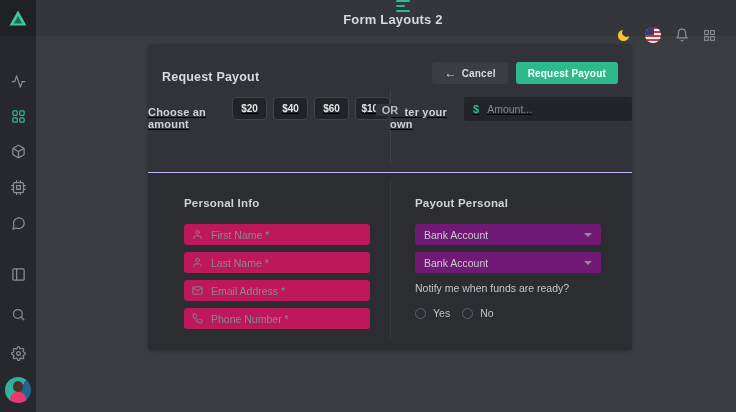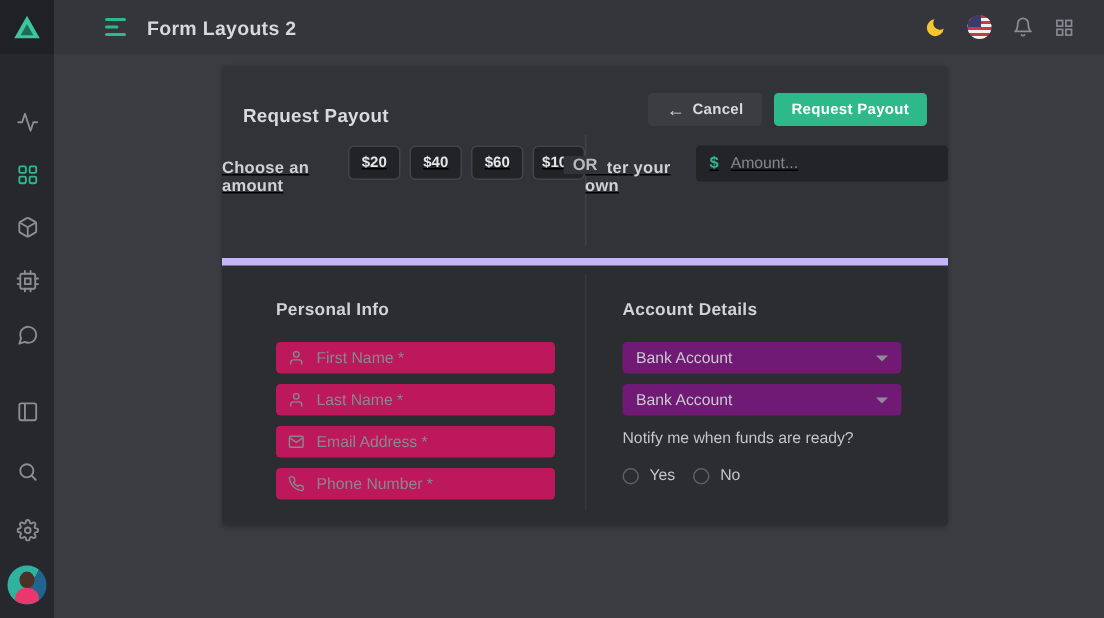--- a/index.html
+++ b/index.html
@@ -24,21 +24,21 @@
 
   .avatar { position:absolute; left:5px; top:341px; width:26px; height:26px;
     border-radius:50%; overflow:hidden; background:linear-gradient(120deg,#2fb3a0 55%,#23648f 55%); cursor:pointer; }
   .avatar .head { position:absolute; left:8px; top:4px; width:10px; height:11px;
     border-radius:50% 50% 45% 45%; background:#4a3326; }
   .avatar .torso { position:absolute; left:5px; top:15px; width:16px; height:11px;
     border-radius:7px 7px 0 0; background:#e8386d; }
 
   
   .topbar { position:absolute; left:36px; top:0; width:700px; height:36px;
-    background:#34363b; display:flex; align-items:center; z-index:2; }
+    background:#34363b; display:flex; align-items:center; z-index:2;flex-direction:column; }
   .hamburger { margin-left:34px; width:14px; display:flex; flex-direction:column; gap:3px; cursor:pointer; }
   .hamburger i { display:block; height:2px; border-radius:1px; background:#2eb98b; }
   .hamburger i:nth-child(1){ width:14px; }
   .hamburger i:nth-child(2){ width:9px; }
   .hamburger i:nth-child(3){ width:14px; }
   .topbar-title { margin-left:14px; font-size:13px; font-weight:700; color:#d6d8da; letter-spacing:.2px; }
   .topbar-right { margin-left:auto; margin-right:20px; display:flex; align-items:center; gap:14px; }
   .tb-icon { display:flex; align-items:center; justify-content:center; cursor:pointer; color:#8a8d93; }
   .tb-icon svg { display:block; }
   .flag { width:16px; height:16px; border-radius:50%; overflow:hidden; position:relative;
@@ -71,21 +71,21 @@
   .preset-btn { width:35px; height:23px; background:#212327; border:1px solid #42444a;
     border-radius:4px; color:#e4e5e7; font-family:inherit; font-size:10px; font-weight:700; cursor:pointer; }
   .amount-input { margin-top:13px; width:186px; height:24px; background:#222428; border-radius:3px;
     display:flex; align-items:center; padding:0 9px; gap:8px; }
   .currency { color:#2eb98b; font-size:11px; font-weight:700; }
   .text-input { flex:1; min-width:0; background:transparent; border:none; outline:none;
     color:#cfd1d4; font-family:inherit; font-size:10.5px; }
   .text-input::placeholder { color:#85898f; }
 
   
-  .card-body { flex:1; background:#2b2d31; border-top:5px solid #c4b5fd;
+  .card-body { flex:1; background:#2b2d31; border-top:1px solid #c4b5fd;
     position:relative; display:flex; }
   .body-divider { position:absolute; left:242px; top:6px; bottom:10px; width:1px;
     background:rgba(255,255,255,.05); }
   .col { width:242px; }
   .col-left { padding:24px 0 0 36px; }
   .col-right { padding:24px 0 0 25px; }
   .col-heading { font-size:11.5px; font-weight:700; color:#d0d2d5; letter-spacing:.2px; margin-bottom:15px; }
   .field { width:186px; height:21px; background:#be185d; border-radius:3px;
     display:flex; align-items:center; padding:0 8px; gap:8px; margin-bottom:7px; }
   .field-icon { color:#85898f; display:flex; }
@@ -284,21 +284,21 @@
         <span class="field-icon">
           <svg viewBox="0 0 24 24" fill="none" stroke="currentColor" stroke-width="2" stroke-linejoin="round">
               <path d="M22 16.92v3a2 2 0 0 1-2.18 2 19.79 19.79 0 0 1-8.63-3.07 19.5 19.5 0 0 1-6-6 19.79 19.79 0 0 1-3.07-8.67A2 2 0 0 1 4.11 2h3a2 2 0 0 1 2 1.72 12.84 12.84 0 0 0 .7 2.81 2 2 0 0 1-.45 2.11L8.09 9.91a16 16 0 0 0 6 6l1.27-1.27a2 2 0 0 1 2.11-.45 12.84 12.84 0 0 0 2.81.7A2 2 0 0 1 22 16.92z"></path>
             </svg>
         </span>
         <input class="text-input" type="text" placeholder="Phone Number *" style="">
       </div>
     </div>
 
     <div class="col col-right">
-      <div class="col-heading">Account Details</div>
+      <div class="col-heading">Payout Personal</div>
 
       <div class="select">
         <span class="select-value">Bank Account</span>
         <span class="chevron"></span>
       </div>
       <div class="select">
         <span class="select-value">Bank Account</span>
         <span class="chevron"></span>
       </div>
 

